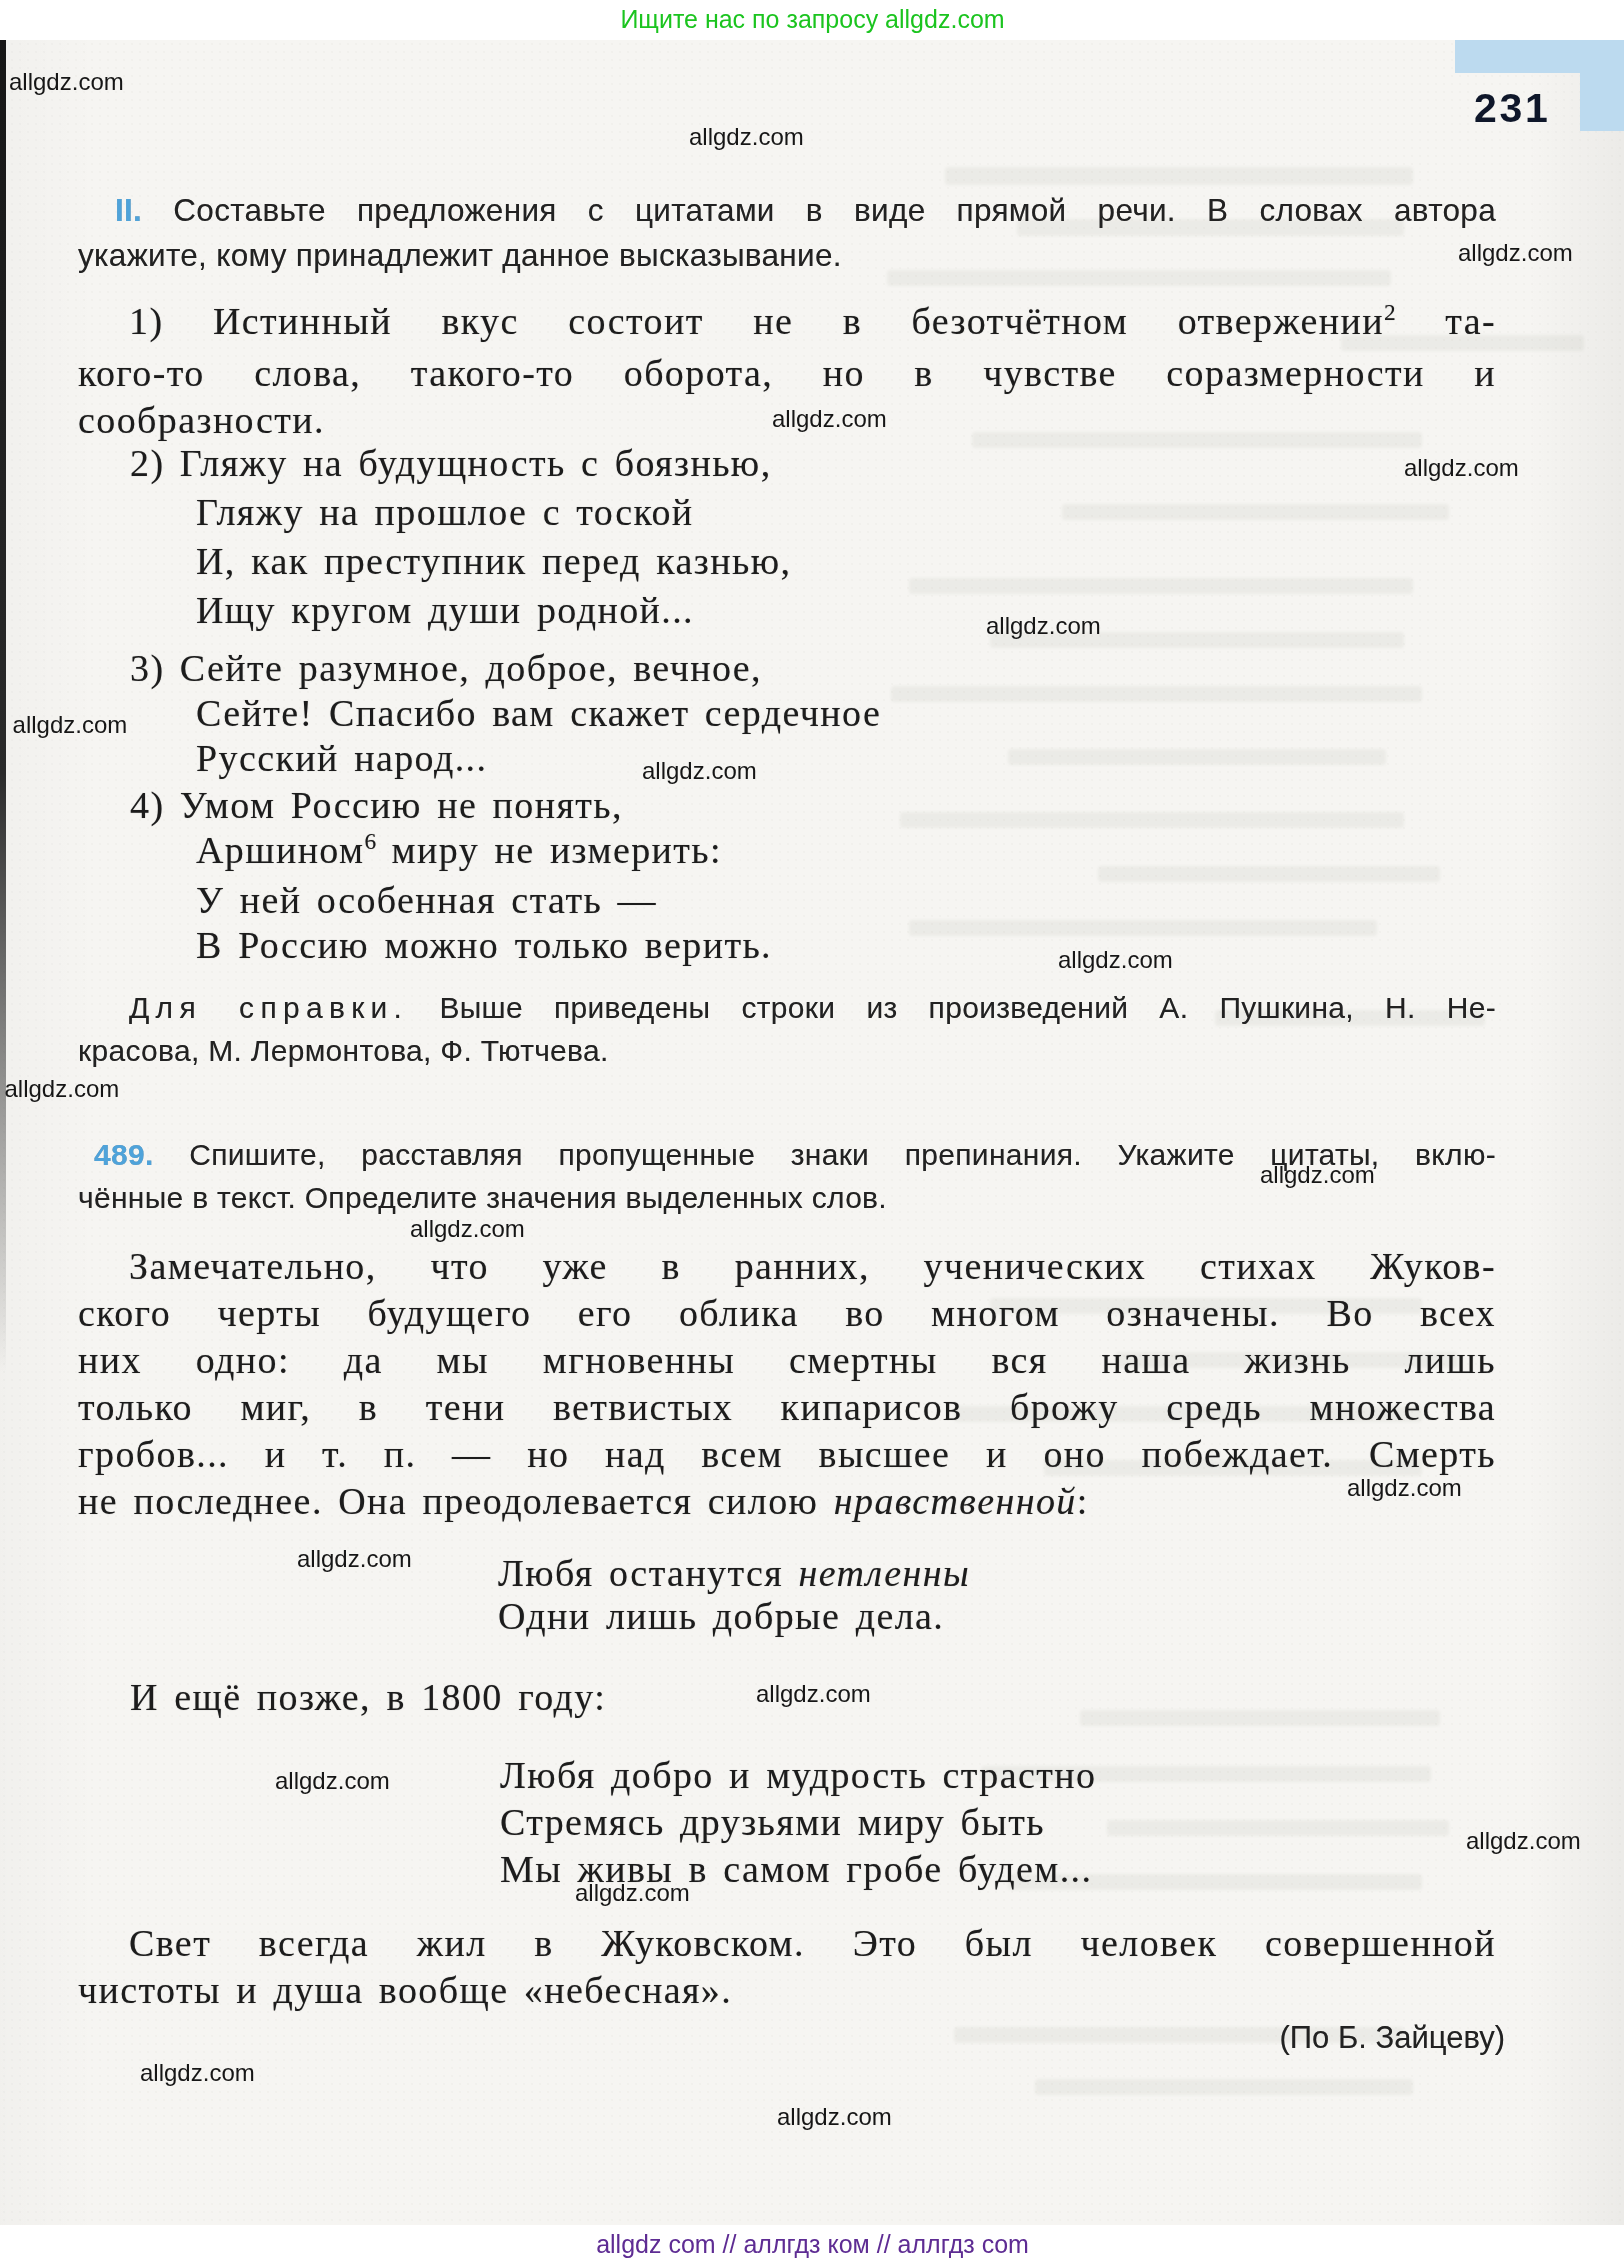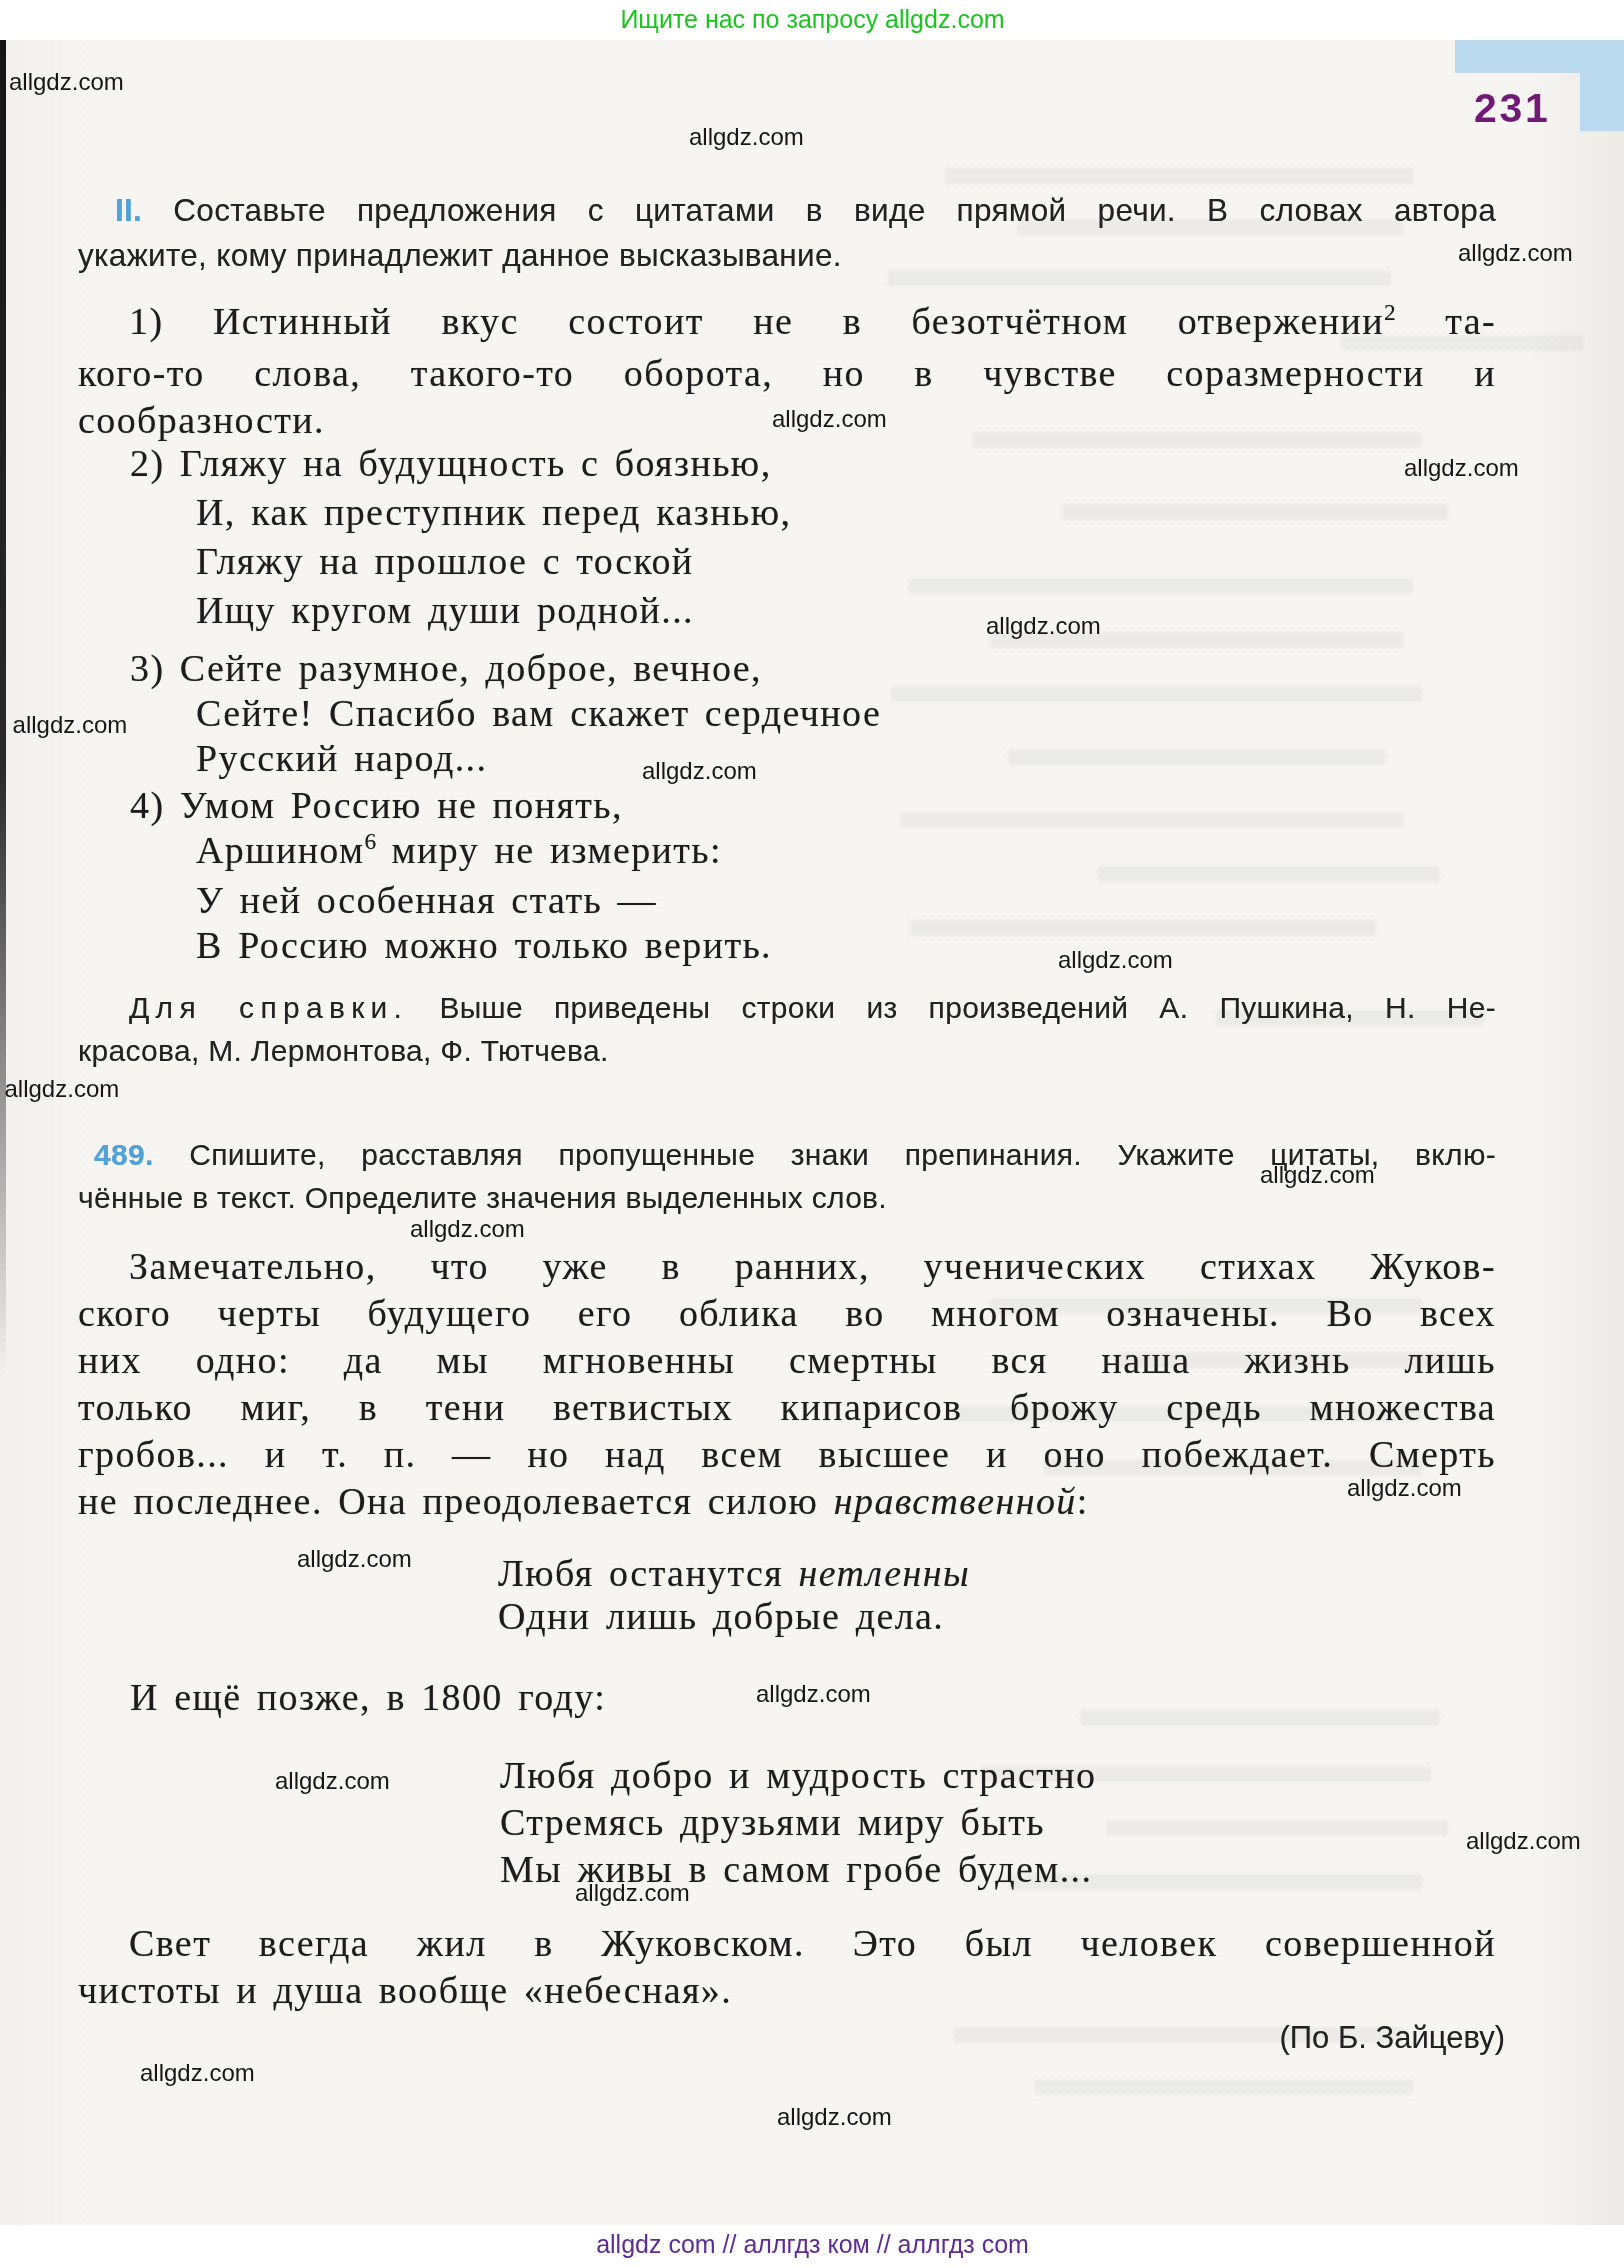--- a/index.html
+++ b/index.html
@@ -14,21 +14,21 @@
            radial-gradient(rgba(120,115,100,0.035) 0.9px, transparent 1.1px),
            linear-gradient(90deg, rgba(0,0,0,0.02) 0%, rgba(0,0,0,0) 6%, rgba(0,0,0,0) 94%, rgba(0,0,0,0.045) 100%);
          background-size:8px 8px, 100% 100%;}
   .left-edge{position:absolute;left:0;top:40px;width:6.3px;height:1332px;
          background:linear-gradient(to bottom,#161616 0%,#2a2a2a 55%,rgba(42,42,42,0) 100%);}
 
   
   .tab-bar-top{position:absolute;height:33px;}
   .tab-bar-side{position:absolute;}
   .pagenum{position:absolute;font-family:"Liberation Sans", sans-serif;
-         font-weight:bold;font-size:41px;letter-spacing:2.7px;color:#701a75;}
+         font-weight:bold;font-size:41px;letter-spacing:2.7px;color:#0f172a;}
 
   
   .bleed{position:absolute;background:#79806c;opacity:0.08;filter:blur(1.8px);border-radius:3.6px;}
 
   
   .wm{position:absolute;font-family:"Liberation Sans", sans-serif;font-size:24px;
       color:#161616;white-space:nowrap;}
   .promo{position:absolute;left:0;top:5.4px;width:100%;text-align:center;
       font-size:25px;font-weight:500;}
   .footer-note{position:absolute;left:0;top:2230px;width:100%;text-align:center;
@@ -126,22 +126,22 @@
   <div class="serif" style="left:78px;top:298px;width:1418px;">
     <div class="jl ind">
       <span>1) Истинный вкус состоит не в безотчётном отвержении</span><span class="sup">2</span><span> та-</span>
     </div>
     <div class="jl">кого-то слова, такого-то оборота, но в чувстве соразмерности и</div>
     <div>сообразности.</div>
   </div>
 
   <div class="serif" style="left:130px;top:439px;width:1170px;line-height:49px;">
     <div>2) Гляжу на будущность с боязнью,</div>
+    <div class="hang">Гляжу на прошлое с тоской</div>
     <div class="hang">И, как преступник перед казнью,</div>
-    <div class="hang">Гляжу на прошлое с тоской</div>
     <div class="hang">Ищу кругом души родной...</div>
   </div>
 
   <div class="serif" style="left:130px;top:646px;width:1170px;line-height:45px;">
     <div>3) Сейте разумное, доброе, вечное,</div>
     <div class="hang">Сейте! Спасибо вам скажет сердечное</div>
     <div class="hang">Русский народ...</div>
   </div>
 
   <div class="serif" style="left:130px;top:783px;width:1170px;line-height:45px;">

